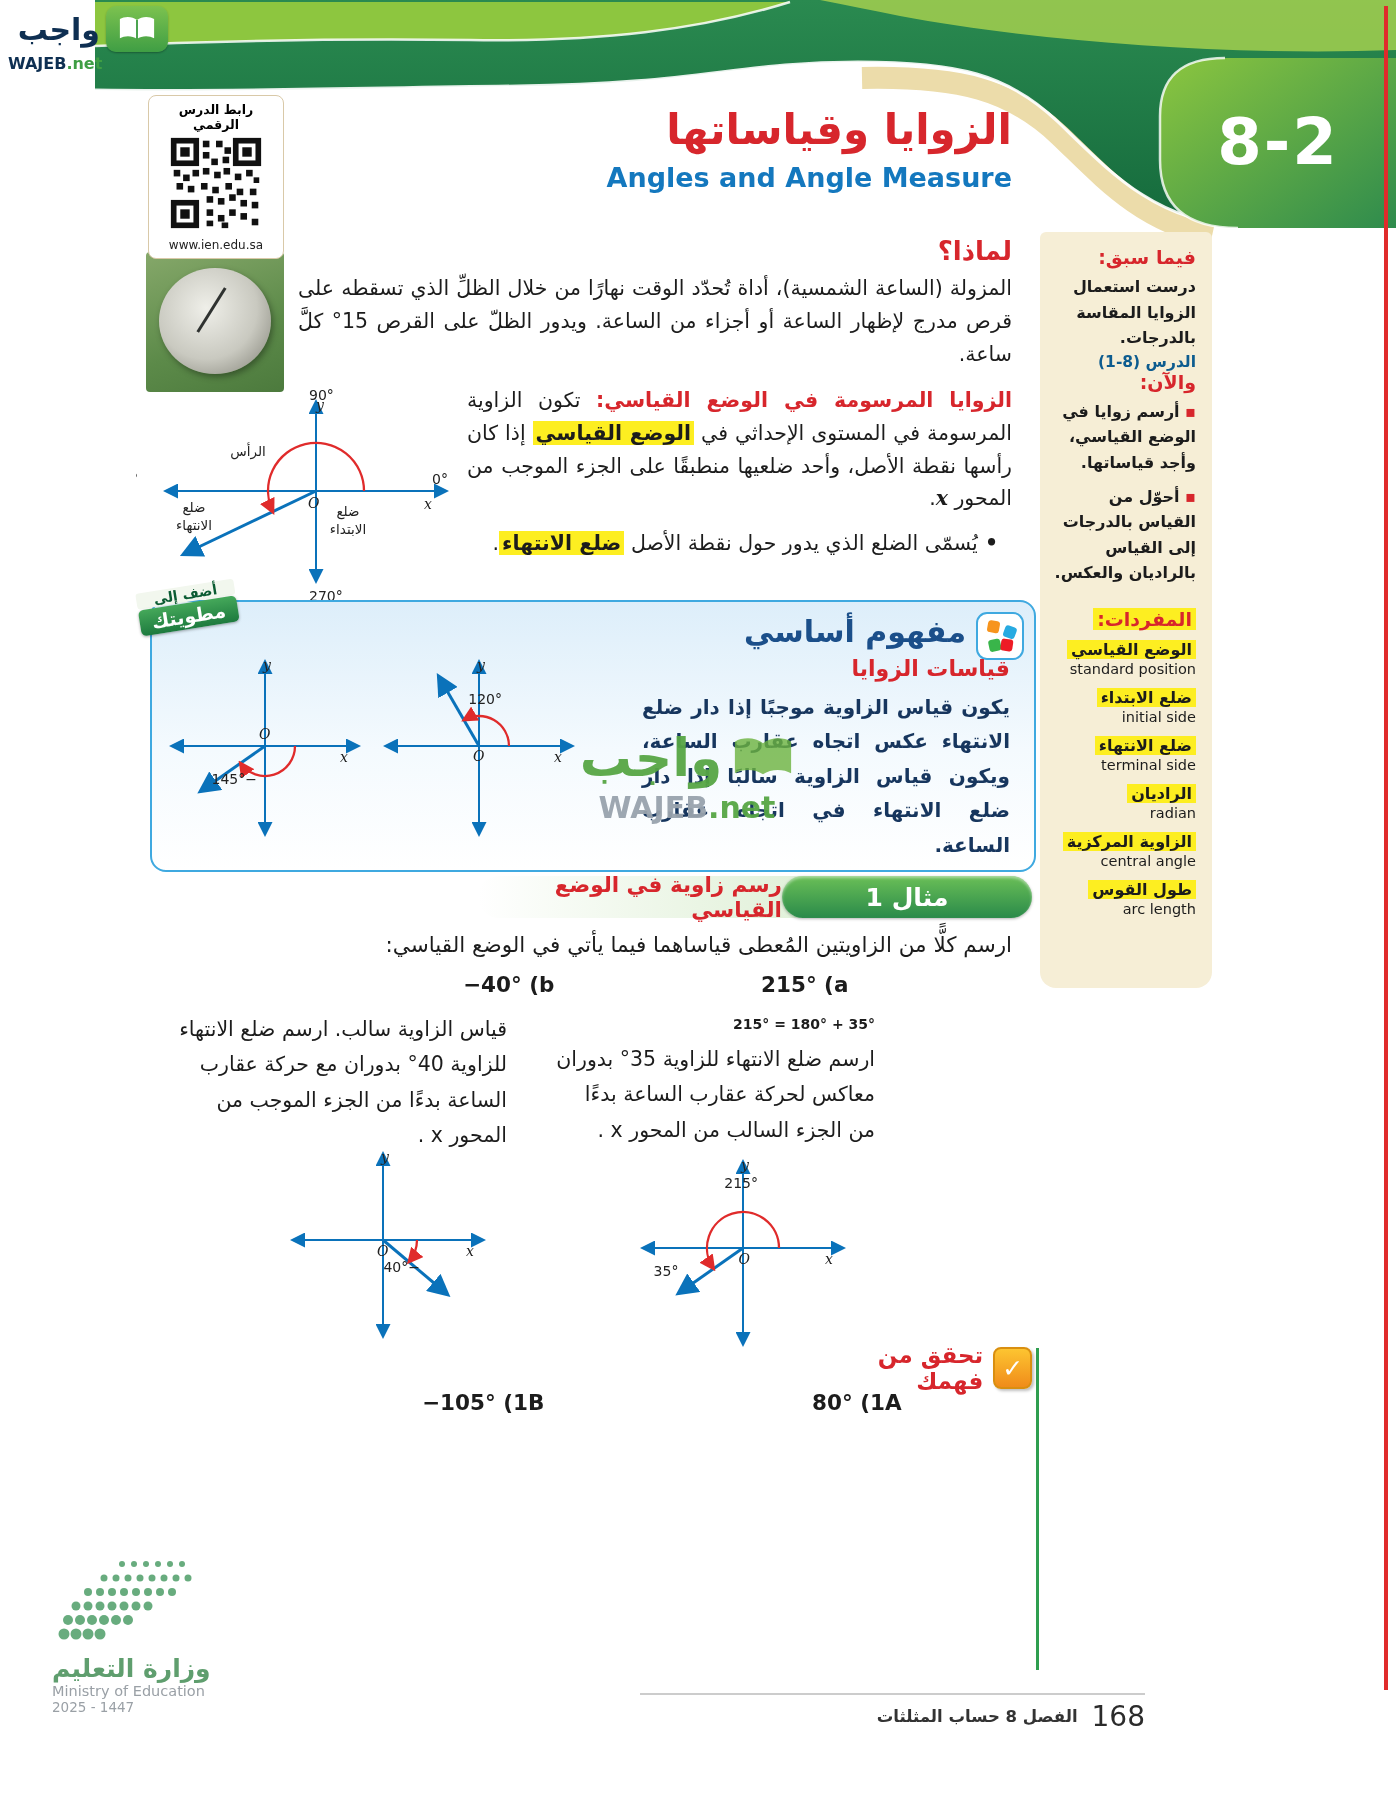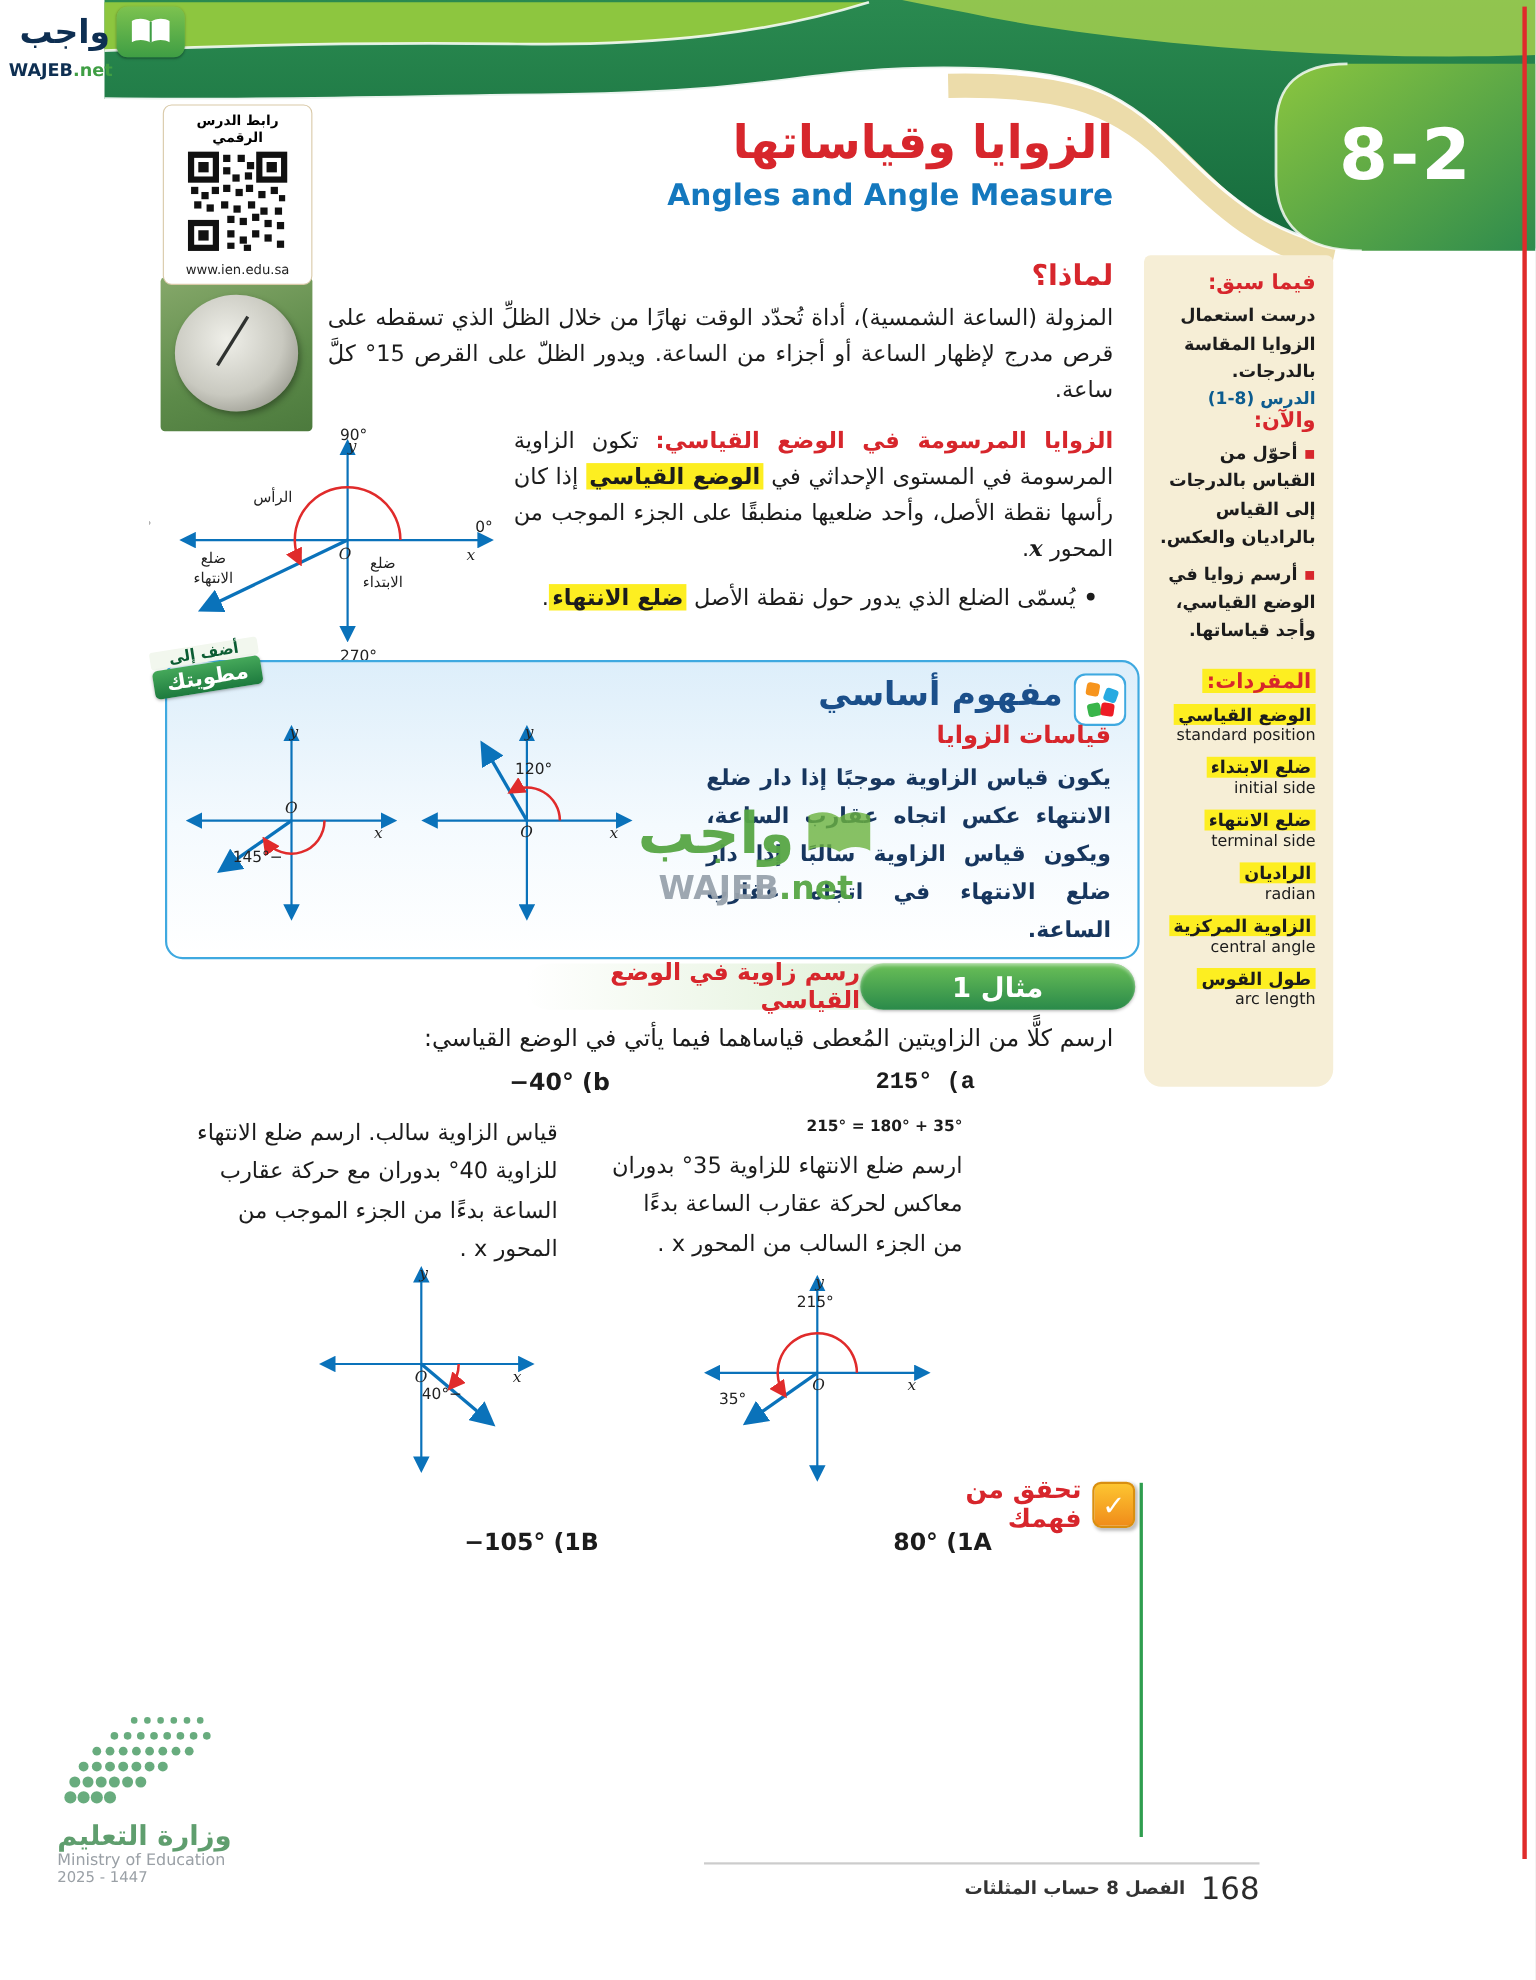--- a/index.html
+++ b/index.html
@@ -246,22 +246,22 @@
 
   <div class="red-rule"></div>
   <div class="green-rule"></div>
 
   <aside class="sidebar">
     <div class="sb-title">فيما سبق:</div>
     <div class="sb-text">درست استعمال الزوايا المقاسة بالدرجات.</div>
     <div class="sb-lesson">الدرس (8-1)</div>
     <div class="sb-title" style="margin-top:0;text-align:right;">والآن:</div>
     <ul class="sb-now">
+      <li>أرسم زوايا في الوضع القياسي، وأجد قياساتها.</li>
       <li>أحوّل من القياس بالدرجات إلى القياس بالراديان والعكس.</li>
-      <li>أرسم زوايا في الوضع القياسي، وأجد قياساتها.</li>
     </ul>
     <div class="sb-vocab-title">المفردات:</div>
     <div class="vocab-item">
       <span class="vocab-ar">الوضع القياسي</span>
       <div class="vocab-en">standard position</div>
     </div>
     <div class="vocab-item">
       <span class="vocab-ar">ضلع الابتداء</span>
       <div class="vocab-en">initial side</div>
     </div>
@@ -377,21 +377,21 @@
   </section>
 
   <div class="ex-header">
     <div class="ex-strip"></div>
     <div class="ex-badge">مثال 1</div>
     <div class="ex-title">رسم زاوية في الوضع القياسي</div>
   </div>
 
   <div class="ex-intro">ارسم كلًّا من الزاويتين المُعطى قياساهما فيما يأتي في الوضع القياسي:</div>
 
-  <div class="item ltr" style="left:796px;font-family:Liberation Mono, monospace;">215°  (a</div>
+  <div class="item ltr" style="left:761px;">215°  (a</div>
   <div class="item ltr" style="left:463px;">−40°  (b</div>
 
   <div class="sol" style="left:555px;width:320px;">
     <div class="sol-eq">215° = 180° + 35°</div>
     <div>ارسم ضلع الانتهاء للزاوية 35° بدوران معاكس لحركة عقارب الساعة بدءًا من الجزء السالب من المحور x .</div>
   </div>
   <div class="sol" style="left:162px;width:345px;">
     <div>قياس الزاوية سالب. ارسم ضلع الانتهاء للزاوية 40° بدوران مع حركة عقارب الساعة بدءًا من الجزء الموجب من المحور x .</div>
   </div>
 

